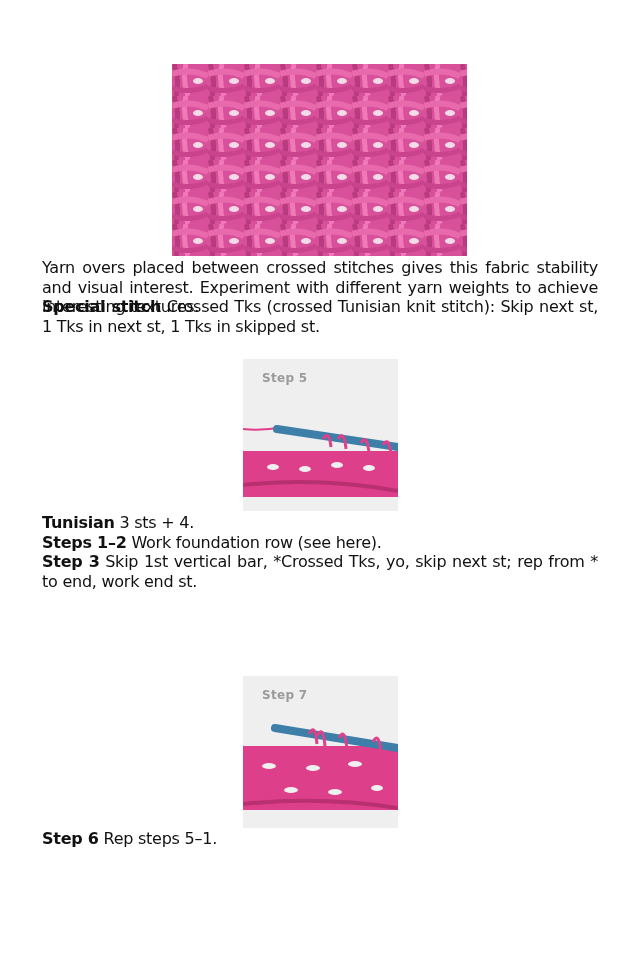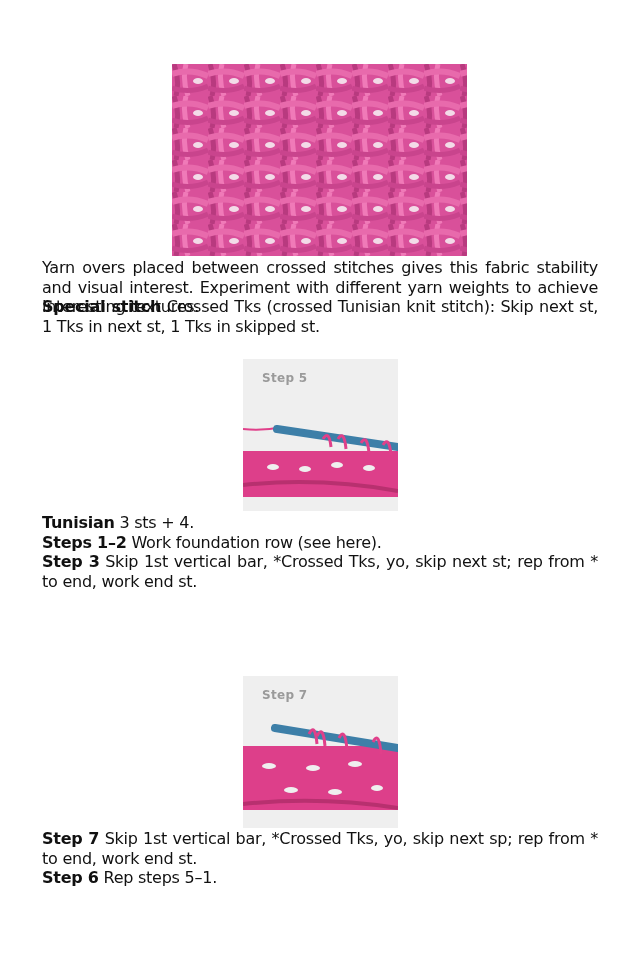--- a/index.html
+++ b/index.html
@@ -91,15 +91,14 @@
       <path d="M66 58 Q72 46 74 68"></path>
         <path d="M74 60 Q80 48 82 70"></path>
       <path d="M96 62 Q102 50 104 74"></path>
         <path d="M130 66 Q136 54 138 78"></path>
     </g>
   </svg>
   <div class="step-label">Step 7</div>
 </div>
 
 <div class="para" style="top:829px;">
-  <div><b>Step 7</b><span> Skip 1st vertical bar, *Crossed Tks, yo, skip next sp; rep from * to end, work end st.</span></div>
   <div><b>Step 6</b><span> Rep steps 5–1.</span></div>
 </div>
 
 </body></html>

